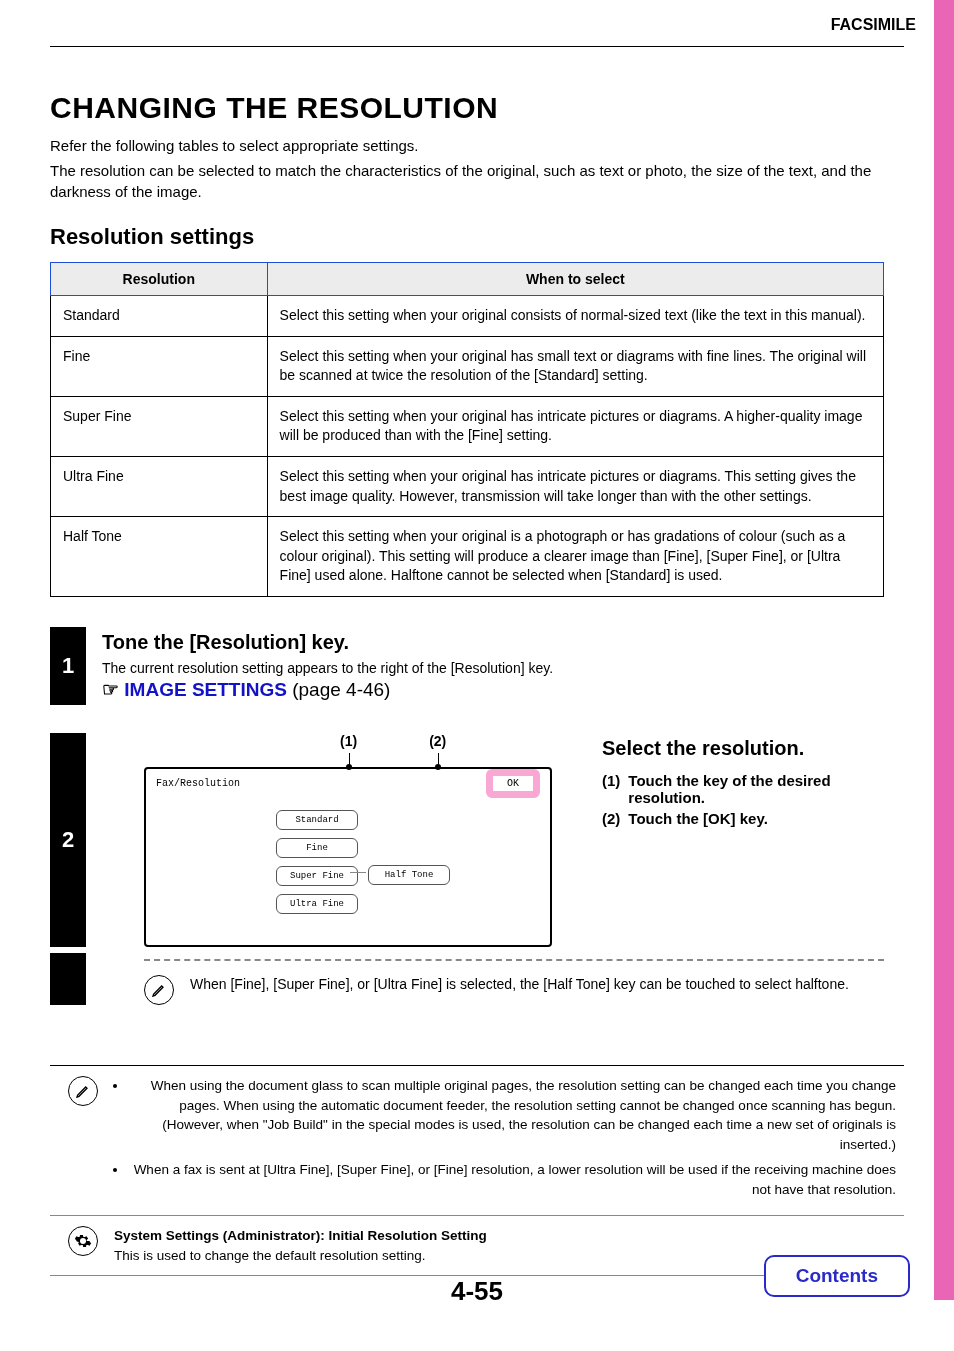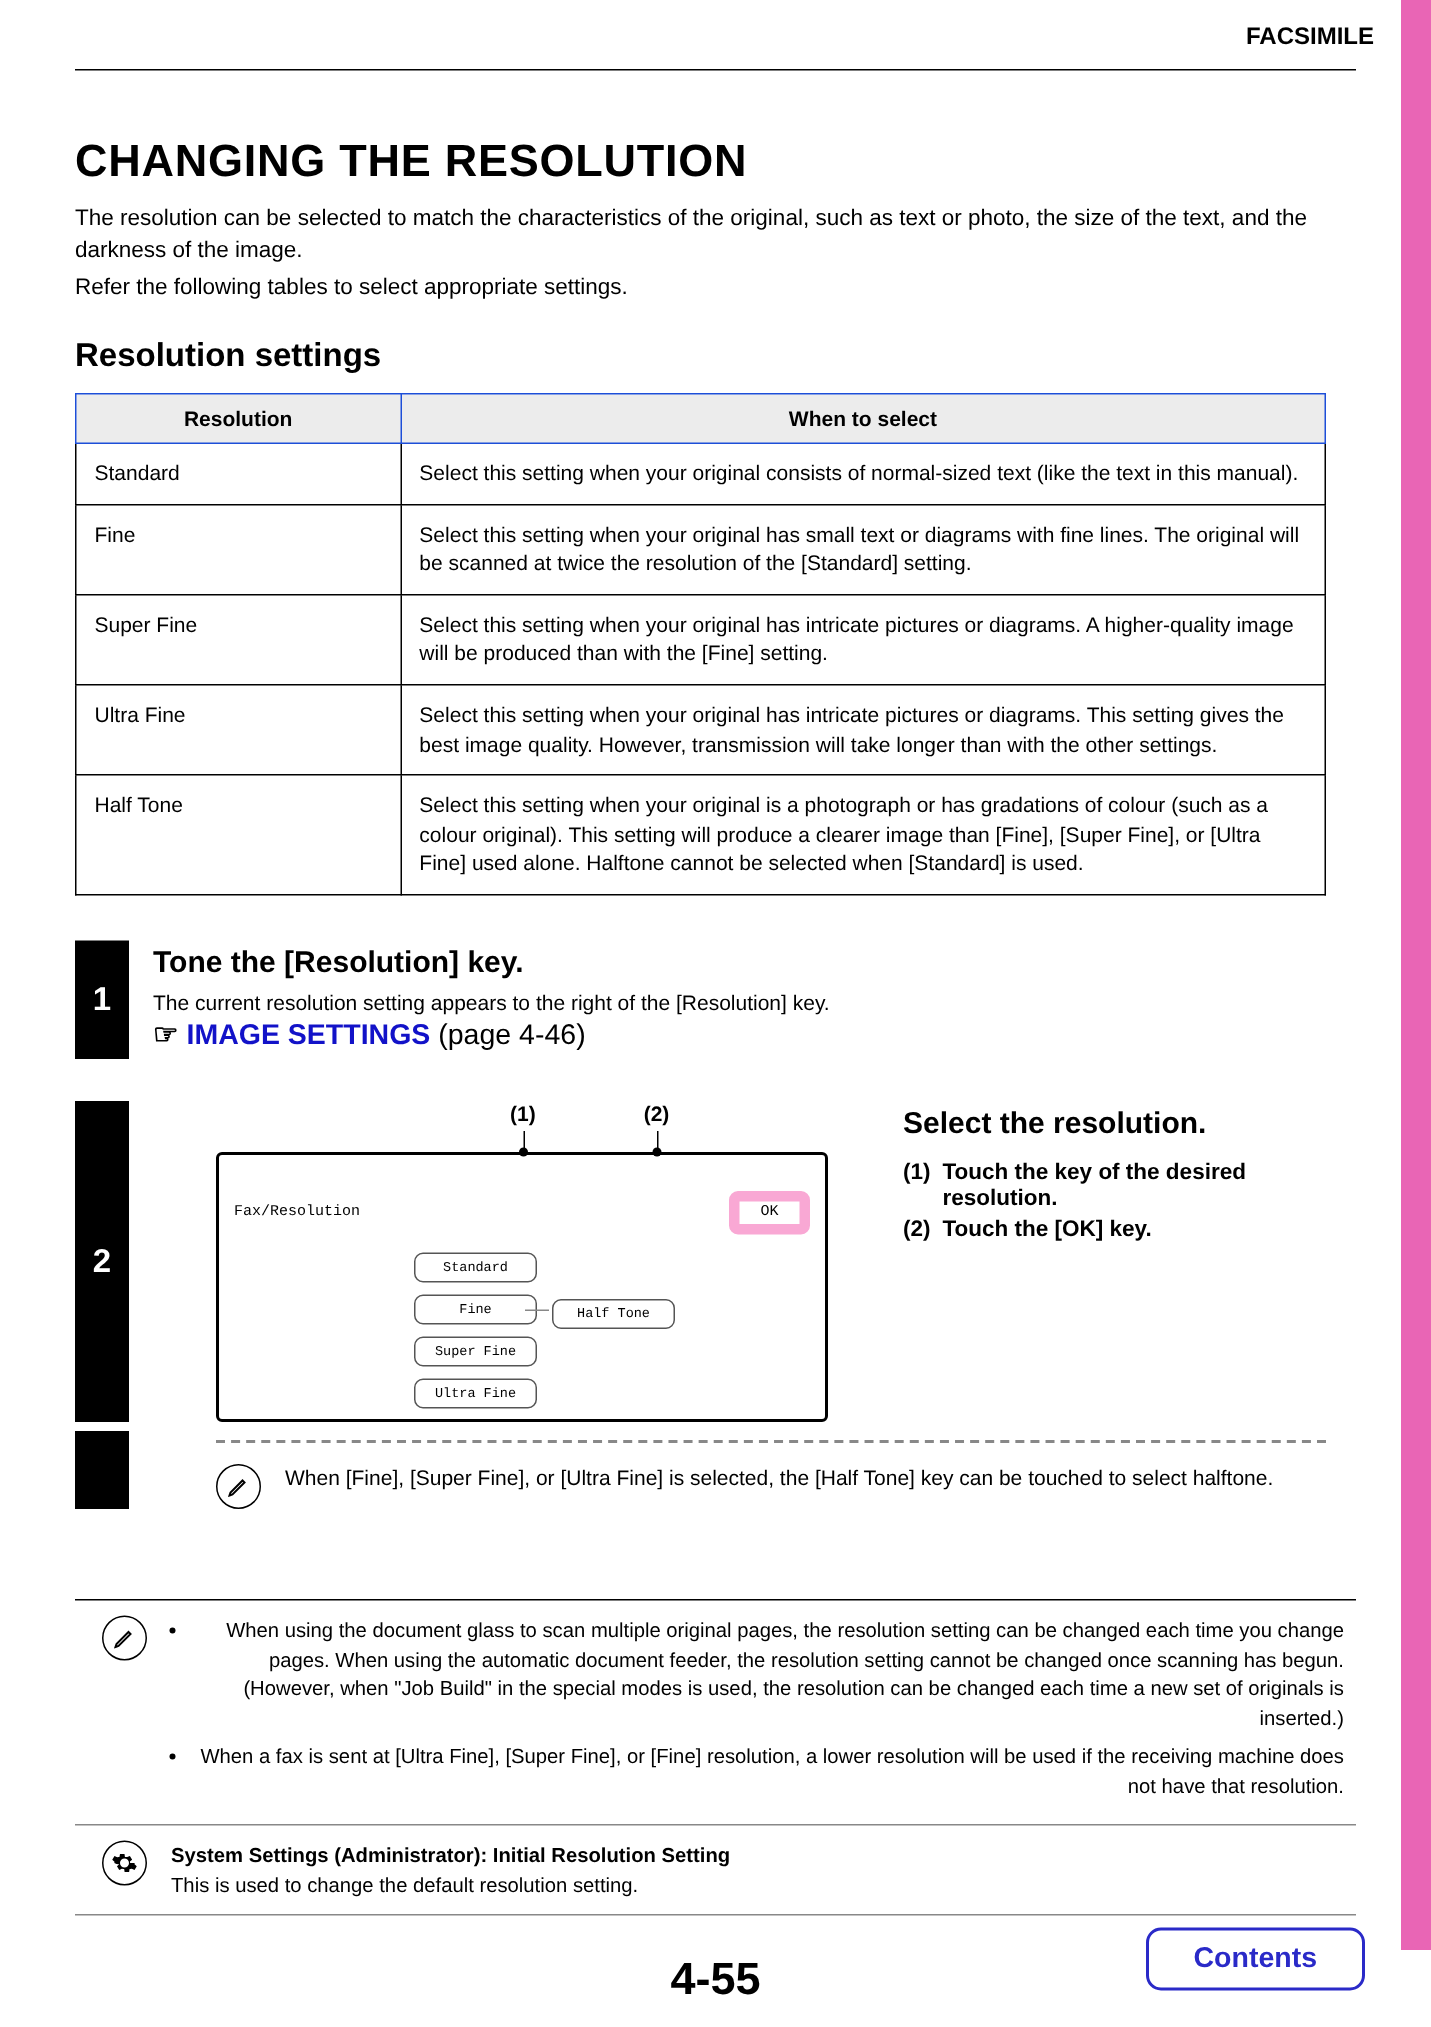--- a/index.html
+++ b/index.html
@@ -28,57 +28,57 @@
   .xref-icon { font-weight: bold; }
   .xref-link { color: #1212c8; font-weight: bold; }
   .xref-page { color: #000; }
   .step2-row { display: flex; align-items: stretch; margin-top: 28px; }
   .badge-wrap { width: 36px; background: #000; display: flex; align-items: center; justify-content: center; color: #fff; font-size: 22px; font-weight: bold; }
   .ui-panel-wrap { padding: 0 24px 0 58px; }
   .callouts { display: flex; gap: 72px; margin-left: 196px; font-size: 14px; font-weight: bold; }
   .callouts .c { position: relative; padding-bottom: 18px; }
   .callouts .c::after { content: ""; position: absolute; left: 50%; bottom: 0; width: 1px; height: 14px; background: #000; }
   .callouts .c::before { content: ""; position: absolute; left: 50%; bottom: -3px; width: 6px; height: 6px; background: #000; border-radius: 50%; transform: translateX(-50%);}
-  .ui-panel { width: 408px; height: 180px; border: 2px solid #000; border-radius: 4px; padding: 24px 10px; position: relative; font-family: "Courier New", monospace; }
+  .ui-panel { width: 408px; height: 180px; border: 2px solid #000; border-radius: 4px; padding: 0 10px; position: relative; font-family: "Courier New", monospace; }
   .ui-head { display: flex; justify-content: space-between; align-items: center; font-size: 10px; margin-bottom: 12px; }
   .ok-btn { border: 7px solid #f9a8d4; border-radius: 6px; padding: 2px 14px; font-size: 10px; background: #fff; font-family: "Courier New", monospace; }
   .btn-stack { display: flex; flex-direction: column; gap: 8px; margin-left: 120px; }
   .ui-btn { border: 1px solid #555; border-radius: 6px; width: 82px; text-align: center; font-size: 9px; padding: 4px 0; background: #fff; font-family: "Courier New", monospace; }
   .ui-btn.ht { position: absolute; left: 222px; top: 96px; }
   .connector { position: absolute; left: 204px; top: 103px; width: 16px; height: 1px; background: #888; }
   .step2-text { flex: 1; padding-left: 26px; }
   .step2-text h3 { font-size: 20px; font-weight: bold; margin: 4px 0 12px 0; }
   .substep { font-size: 15px; font-weight: bold; margin: 4px 0; display: flex; gap: 8px; }
   .dashed-sep { border: none; border-top: 2px dashed #888; margin: 0 0 14px 0; }
   .note-icon { width: 30px; height: 30px; border: 1.5px solid #000; border-radius: 50%; display: inline-flex; align-items: center; justify-content: center; flex-shrink: 0; margin-right: 16px; }
   .note-text { font-size: 14px; line-height: 1.4; }
   .notes-block { margin: 60px 50px 0 50px; border-top: 1px solid #000; border-bottom: 1px solid #888; }
   .notes-row { display: flex; padding: 10px 8px 10px 18px; border-bottom: 1px solid #888; align-items: flex-start; }
   .notes-row:last-child { border-bottom: none; }
   .notes-body { font-size: 13.5px; line-height: 1.45; flex: 1; }
   .notes-body ul { margin: 0; padding-left: 14px; text-align: right; }
   .notes-body ul li { margin-bottom: 6px; }
   .notes-body .strong { font-weight: bold; }
   .gear-icon { width: 30px; height: 30px; border: 1.5px solid #000; border-radius: 50%; display: inline-flex; align-items: center; justify-content: center; flex-shrink: 0; margin-right: 16px; }
-  .page-num { text-align: center; font-size: 30px; font-weight: bold; margin-top: 26px; }
+  .page-num { text-align: center; font-size: 26px; font-weight: bold; }
   .contents-btn { position: absolute; right: 44px; bottom: 50px; border: 2px solid #2a2ac8; border-radius: 10px; padding: 8px 30px; color: #2a2ac8; font-weight: bold; font-size: 19px; background: #fff; }
 </style>
 </head>
 <body>
 <div class="page">
   <div class="pink-tab"></div>
   <div class="top-stripe">
     <div class="section-label">FACSIMILE</div>
   </div>
   <hr class="hr-divider">
 
   <div class="content">
     <h1 class="title">CHANGING THE RESOLUTION</h1>
+    <p class="intro">Refer the following tables to select appropriate settings.</p>
     <p class="intro">The resolution can be selected to match the characteristics of the original, such as text or photo, the size of the text, and the darkness of the image.</p>
-    <p class="intro">Refer the following tables to select appropriate settings.</p>
 
     <h2 class="subtitle">Resolution settings</h2>
 
     <table class="res">
       <thead>
         <tr>
           <th>Resolution</th>
           <th>When to select</th>
         </tr>
       </thead>

